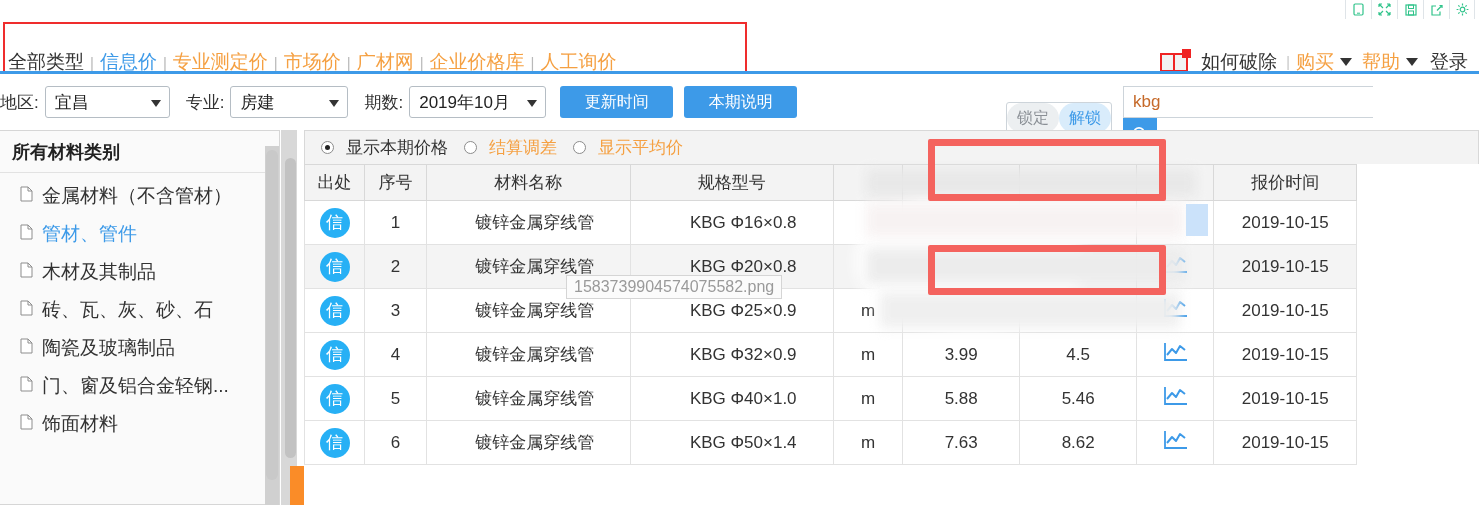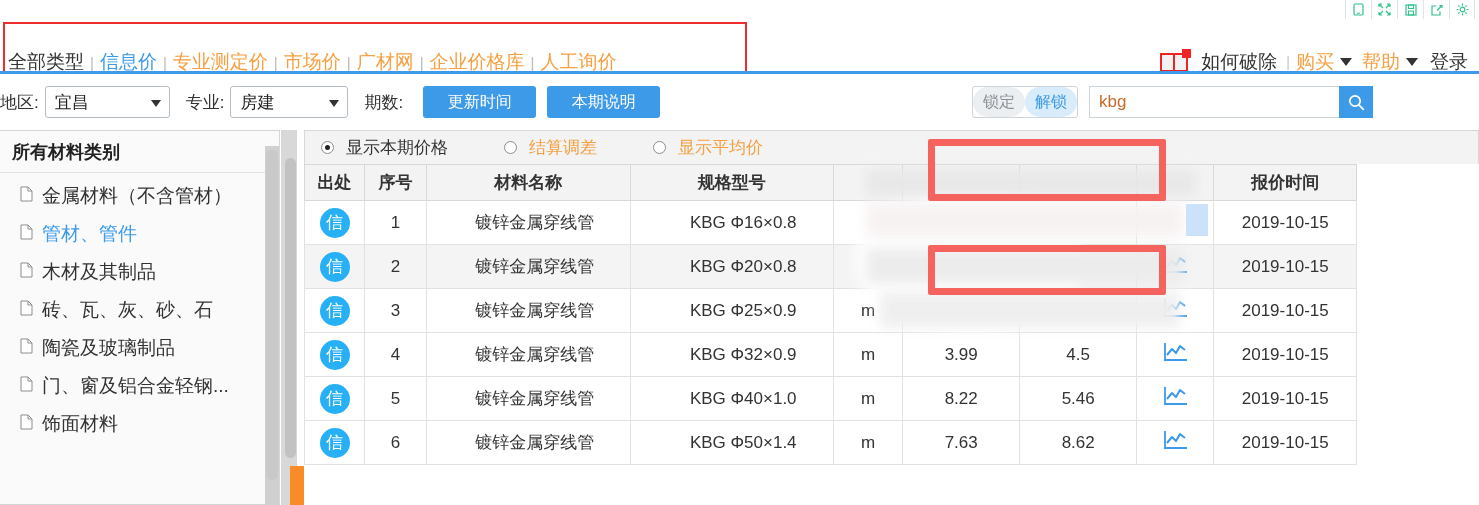--- a/index.html
+++ b/index.html
@@ -110,21 +110,21 @@
   .fb-right { position:absolute; right:6px; top:7px; display:flex; align-items:center; }
   .lockgrp {
     display:flex; height:32px; border:1px solid #cdd4da; border-radius:3px; overflow:hidden;
   }
   .lockgrp div {
     display:flex;align-items:center;justify-content:center;
     padding:0 10px; font-size:16px; cursor:pointer;border-radius:15px;
   }
   .lock-off { background:#eceff1; color:#8b9096; }
   .lock-on  { background:#d9ecfb; color:#3d9ae8; }
-  .searchwrap { display:flex; margin-left:11px; }
+  .searchwrap { display:flex; margin-left:11px;flex-direction:column; }
   .searchinput {
     width:250px; height:32px; border:1px solid #cdd4da; border-right:none;
     padding:0 9px; font-size:17px; color:#c66a2a;
     font-family:"Liberation Sans", sans-serif; outline:none;
   }
   .searchbtn {
     width:34px;height:32px;background:#3d9ae8;
     display:flex;align-items:center;justify-content:center; cursor:pointer;
   }
 
@@ -168,21 +168,21 @@
     background:#fa8c28;
   }
 
   
   .main {
     position:absolute; left:304px; top:130px; width:1175px; height:375px;
     background:#fff;
   }
   .radiorow {
     height:34px; background:#f3f3f3; border:1px solid #d8d8d8; border-bottom:none;
-    display:flex; align-items:center; padding-left:16px;gap:40px;
+    display:flex; align-items:center; padding-left:16px;
   }
   .radio {
     display:flex; align-items:center; margin-right:6px; cursor:pointer;
     font-size:17px; white-space:nowrap;
   }
   .rdot {
     width:13px;height:13px;border-radius:50%;border:1px solid #8c8c8c;
     background:#fff; margin-right:12px; position:relative; flex:0 0 auto;
   }
   .rdot.on::after{
@@ -193,21 +193,21 @@
   .r-orange { color:#f5a042; }
   .radio + .radio { margin-left:10px; }
 
   
   table.grid {
     border-collapse: collapse; width:1053px; table-layout:fixed;
     font-size:17px;
   }
   table.grid th {
     background:#f3f3f3; border:1px solid #d8d8d8;
-    height:36px; font-weight:bold; color:#333;
+    height:36px; font-weight:normal; color:#333;
   }
   table.grid td {
     border:1px solid #e2e2e2; height:44px; text-align:center; color:#333;
   }
   tr.alt td { background:#f4f4f4; }
   .xin {
     width:30px;height:30px;border-radius:50%;background:#27b0f5;
     color:#fff; font-size:17px; line-height:30px; display:inline-block;
     text-align:center;
   }
@@ -319,20 +319,24 @@
       <div class="sel" style="width:125px;">
         <span>宜昌</span>
         <span class="ar"></span>
       </div>
       <span class="fb-label" style="margin-left:16px;">专业:</span>
       <div class="sel" style="width:118px;">
         <span>房建</span>
         <span class="ar"></span>
       </div>
       <span class="fb-label" style="margin-left:16px;">期数:</span>
+      <div class="sel" style="width:137px;">
+        <span>2019年10月</span>
+        <span class="ar"></span>
+      </div>
       <div class="btn-blue" style="margin-left:14px;width:113px;">更新时间</div>
       <div class="btn-blue" style="margin-left:11px;width:113px;">本期说明</div>
     </div>
 
     <div class="fb-right">
       <div class="lockgrp">
         <div class="lock-off">锁定</div>
         <div class="lock-on">解锁</div>
       </div>
       <div class="searchwrap">
@@ -503,21 +507,21 @@
                   <path d="M4 14 L9 8 L13 12 L17 5 L22 9" stroke="#3d9ae8" stroke-width="2" fill="none" stroke-linejoin="round"></path>
                 </svg></span></td>
           <td>2019-10-15</td>
         </tr>
         <tr>
           <td><span class="xin">信</span></td>
           <td>5</td>
           <td class="name">镀锌金属穿线管</td>
           <td class="spec">KBG Φ40×1.0</td>
           <td>m</td>
-          <td>8.22</td>
+          <td>5.88</td>
           <td>5.46</td>
           <td><span class="chart-ic"><svg width="25" height="22" viewBox="0 0 25 22">
                   <path d="M2 2 V19 H24" stroke="#3d9ae8" stroke-width="1.8" fill="none"></path>
                   <path d="M4 14 L9 8 L13 12 L17 5 L22 9" stroke="#3d9ae8" stroke-width="2" fill="none" stroke-linejoin="round"></path>
                 </svg></span></td>
           <td>2019-10-15</td>
         </tr>
         <tr>
           <td><span class="xin">信</span></td>
           <td>6</td>
@@ -539,14 +543,15 @@
   <div class="whitewash" style="left:855px; top:188px; width:230px; height:145px; border-radius:50%;"></div>
   <div class="blurblock" style="left:866px; top:169px; width:330px; height:28px;"></div>
   <div class="blurblock" style="left:866px; top:203px; width:318px; height:34px; background:#f7f2f2;"></div>
   <div class="blurblock" style="left:866px; top:248px; width:318px; height:36px; background:#ececec;"></div>
   <div class="blurblock" style="left:880px; top:292px; width:300px; height:36px; background:#efefef;"></div>
   <div class="blue-cell"></div>
 
   <div class="redrect" style="left:928px; top:139px; width:238px; height:62px;"></div>
   <div class="redrect" style="left:928px; top:245px; width:238px; height:50px;"></div>
 
+  <div class="tooltip">1583739904574075582.png</div>
 
 </div>
 
 </body></html>

